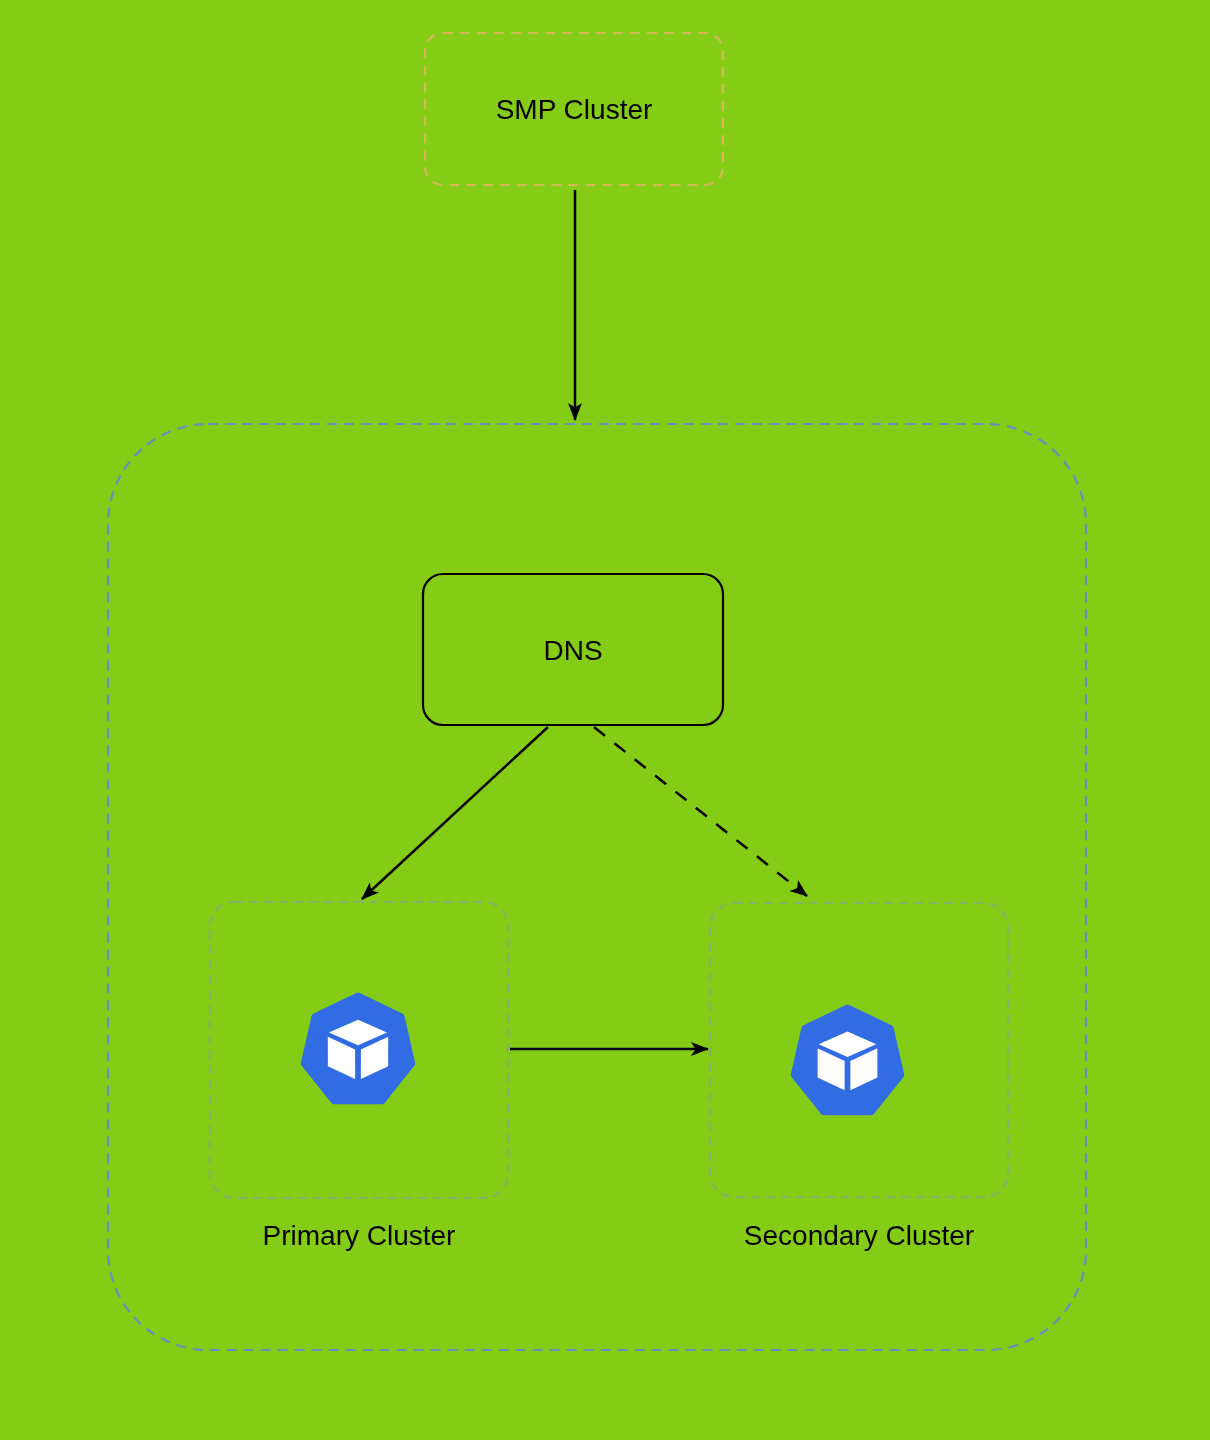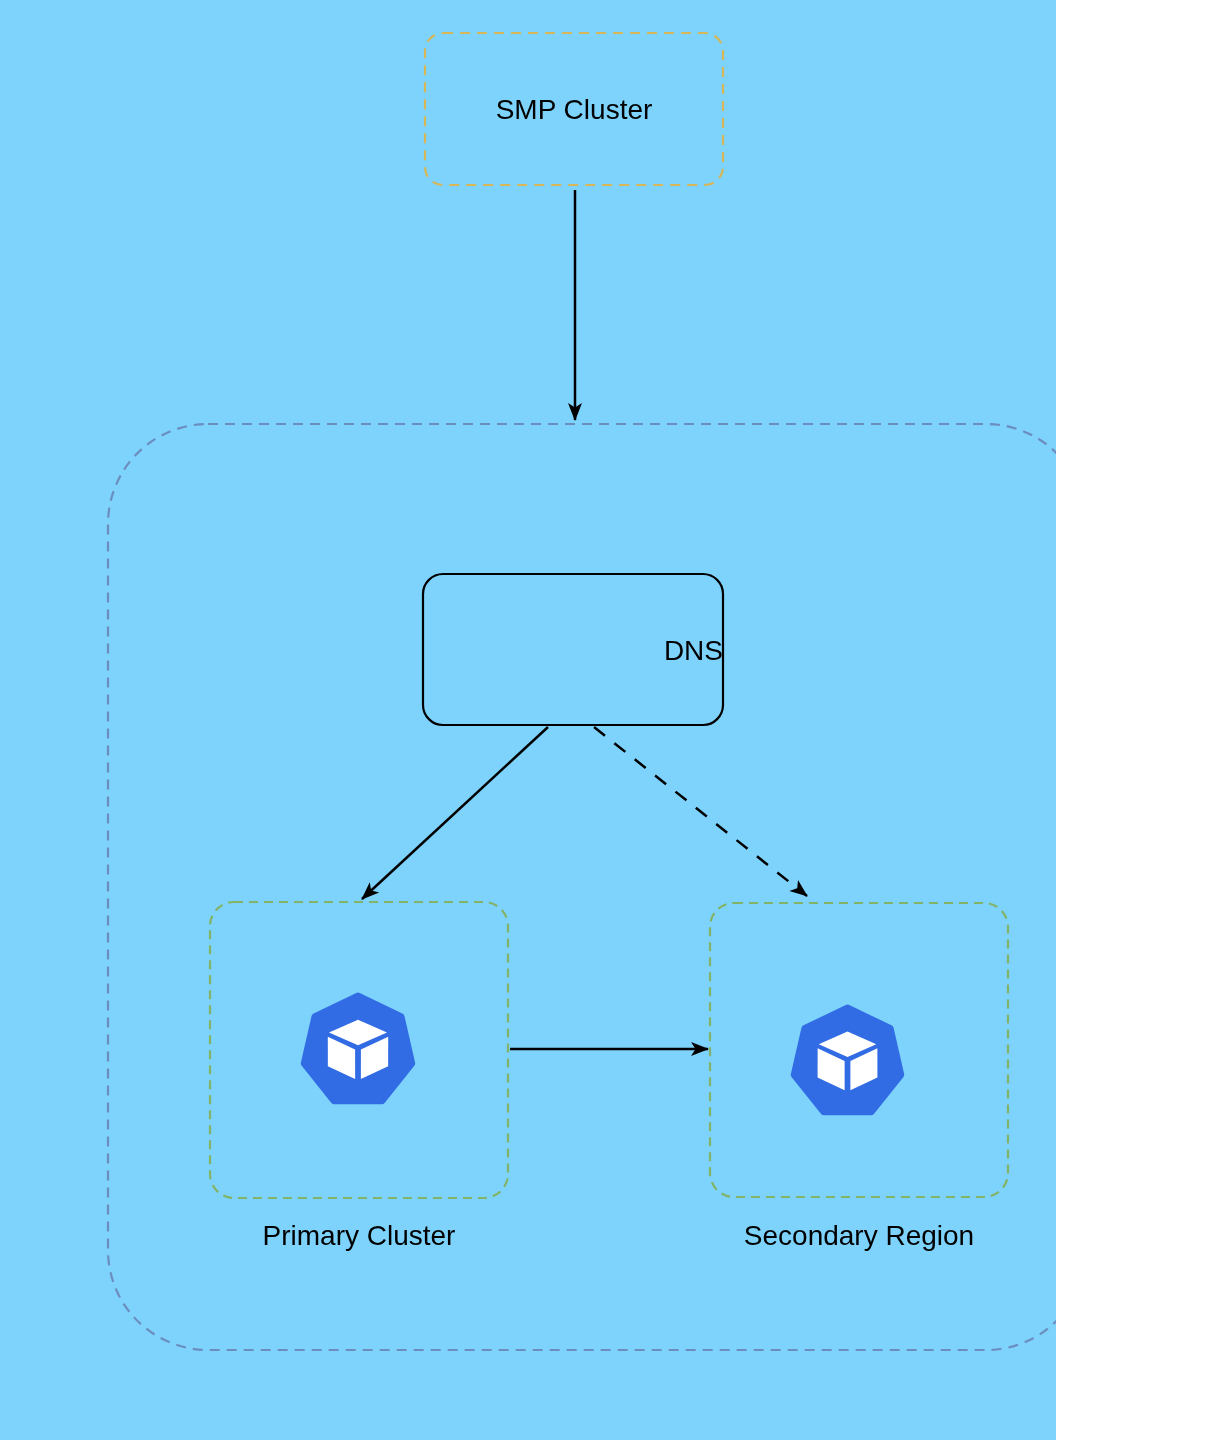--- a/index.html
+++ b/index.html
@@ -2,44 +2,44 @@
 <html><head>
 <meta charset="utf-8">
 <style>
   html, body {
     margin: 0;
     padding: 0;
     background: #ffffff;
   }
   .canvas {
     position: relative;
-    width: 1056px;
+    width: 1210px;
     height: 1440px;
-    background: #7dd3fc;
+    background: #84cc16;
     font-family: "Liberation Sans", sans-serif;
     overflow: hidden;
     text-decoration: underline;
   }
   .diagram-svg {
     position: absolute;
     left: 0;
     top: 0;
     width: 1210px;
     height: 1440px;
   }
   .node-label {
     position: absolute;
     color: #000000;
     font-size: 28px;
     line-height: 1.2;
     text-align: center;
     white-space: nowrap;
   }
   .label-smp       { left: 425px; top: 93px;  width: 298px; }
-  .label-dns       { left: 423px; top: 634px; width: 300px; text-align: right; }
+  .label-dns       { left: 423px; top: 634px; width: 300px; }
   .label-primary   { left: 210px; top: 1219px; width: 298px; }
   .label-secondary { left: 710px; top: 1219px; width: 298px; }
 </style>
 </head>
 <body>
 
 <div class="canvas">
 
   <svg class="diagram-svg" viewBox="0 0 1210 1440" xmlns="http://www.w3.org/2000/svg">
     <defs>
@@ -80,15 +80,15 @@
       <path d="M76,38.5 L52.5,49.5 L52.5,75 L76,64 Z" fill="#ffffff"></path>
     </g>
   </svg>
 
   <div class="node-label label-smp">SMP Cluster</div>
 
   <div class="node-label label-dns">DNS</div>
 
   <div class="node-label label-primary">Primary Cluster</div>
 
-  <div class="node-label label-secondary">Secondary Region</div>
+  <div class="node-label label-secondary">Secondary Cluster</div>
 
 </div>
 
 </body></html>

